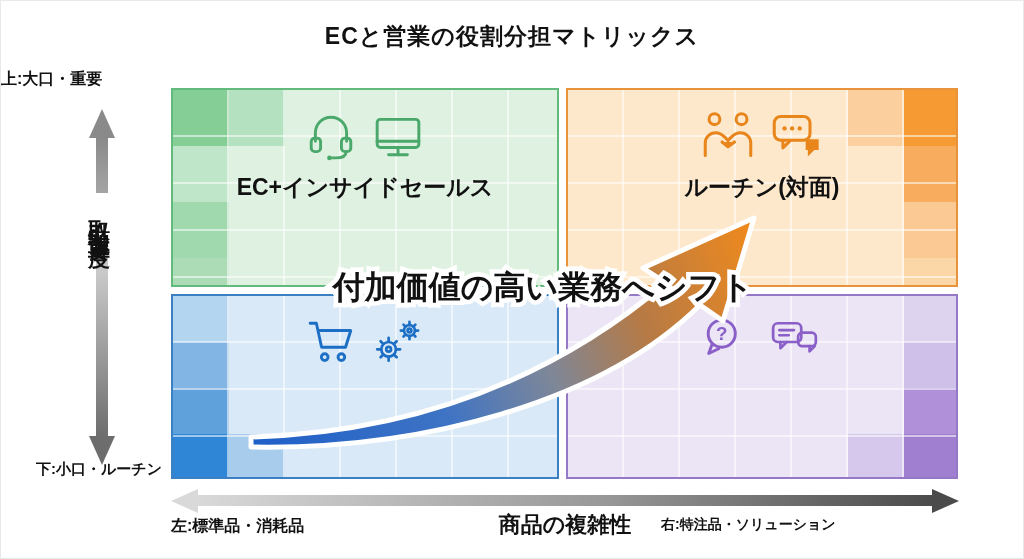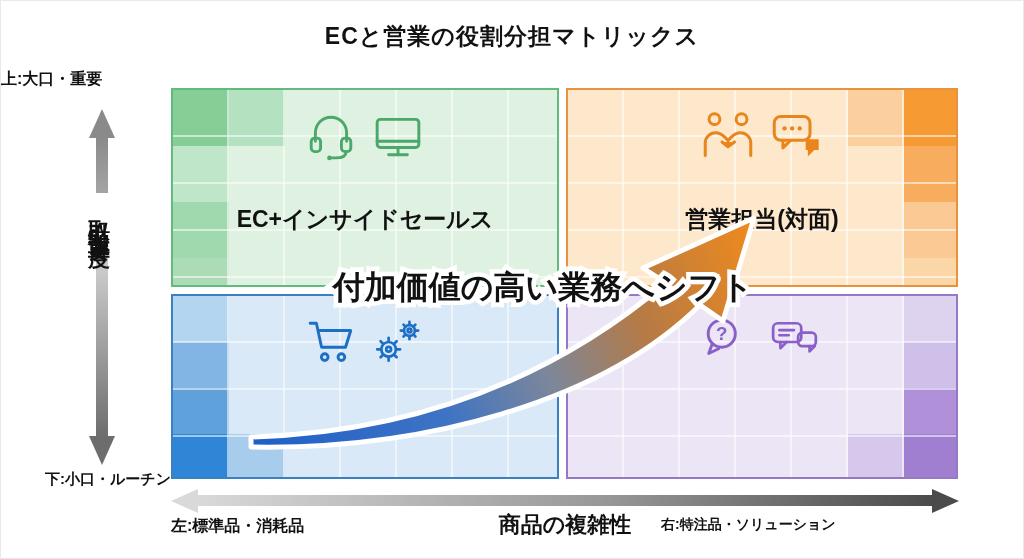--- a/index.html
+++ b/index.html
@@ -8,21 +8,21 @@
     background:#ffffff;color:#111;
     font-family:"Liberation Sans","DejaVu Sans",sans-serif;
     box-sizing:border-box;border:1px solid #e9e9e9;
   }
   .abs{position:absolute;}
   
   .title{top:20px;left:0;width:100%;text-align:center;
     font-size:23px;font-weight:bold;letter-spacing:1px;}
   
   .yaxis-top{top:68px;left:0;width:163px;text-align:left;font-size:16px;font-weight:bold;}
-  .yaxis-bottom{top:469px;left:0;width:161px;text-align:right;font-size:15px;font-weight:bold;margin-left:9px;}
+  .yaxis-bottom{top:459px;left:0;width:161px;text-align:right;font-size:15px;font-weight:bold;}
   .yarrow-shaft{left:95px;top:136px;width:12px;height:300px;
     background:linear-gradient(#8a8a8a,#c9c9c9 45%,#6d6d6d);}
   .yarrow-up{left:88px;top:108px;width:0;height:0;
     border-left:13px solid transparent;border-right:13px solid transparent;
     border-bottom:29px solid #8a8a8a;}
   .yarrow-down{left:88px;top:435px;width:0;height:0;
     border-left:13px solid transparent;border-right:13px solid transparent;
     border-top:29px solid #6d6d6d;}
   .ylabel{left:80px;top:192px;writing-mode:vertical-rl;text-orientation:upright;
     font-size:22px;font-weight:bold;background:#fff;padding:10px 3px;letter-spacing:4px;}
@@ -33,21 +33,21 @@
     display:flex;flex-direction:column;align-items:center;}
   .quad::after{content:"";position:absolute;inset:0;z-index:1;
     background-image:
       repeating-linear-gradient(to right,transparent 0 54px,rgba(255,255,255,.55) 54px 56px),
       repeating-linear-gradient(to bottom,transparent 0 45px,rgba(255,255,255,.55) 45px 47px);}
   .q-tl{background:#dff1e1;border-color:#62ba7c;}
   .q-tr{background:#fde8cc;border-color:#e8933c;}
   .q-bl{background:#d9e9f7;border-color:#3c80c4;}
   .q-br{background:#ebe5f5;border-color:#9579c7;}
   .p{position:absolute;z-index:0;}
-  .q-content{position:relative;z-index:2;display:flex;flex-direction:column;align-items:center;gap:32px;}
+  .q-content{position:relative;z-index:2;display:flex;flex-direction:column;align-items:center;}
   .q-icons{display:flex;gap:16px;margin-top:18px;align-items:center;height:56px;}
   .q-label{font-size:23px;font-weight:bold;margin-top:8px;white-space:nowrap;}
   
   .xarrow-shaft{left:196px;top:494px;width:736px;height:11px;
     background:linear-gradient(to right,#d9d9d9,#989898 55%,#4b4b4b);}
   .xarrow-left{left:170px;top:488px;width:0;height:0;
     border-top:12px solid transparent;border-bottom:12px solid transparent;
     border-right:27px solid #d9d9d9;}
   .xarrow-right{left:931px;top:488px;width:0;height:0;
     border-top:12px solid transparent;border-bottom:12px solid transparent;
@@ -120,21 +120,21 @@
         </svg>
         <svg class="icon-svg" width="52" height="52" viewBox="0 0 48 48" fill="none" stroke="#e8861c" stroke-width="2.8" stroke-linecap="round" stroke-linejoin="round">
           <rect x="3" y="6" width="33" height="22" rx="6"></rect>
           <path d="M11 28v7l7-7"></path>
           <circle cx="12.5" cy="17" r="2" fill="#e8861c" stroke="none"></circle>
           <circle cx="19.5" cy="17" r="2" fill="#e8861c" stroke="none"></circle>
           <circle cx="26.5" cy="17" r="2" fill="#e8861c" stroke="none"></circle>
           <path d="M32 27h12v10h-4l-6 6v-6h-2z" fill="#e8861c" stroke="none"></path>
         </svg>
       </div>
-      <div class="q-label">営業担当(対面)</div>
+      <div class="q-label">ルーチン(対面)</div>
     </div>
   </div>
 
   <div class="quad q-bl">
     <div>
       <div class="p" style="left:0;top:0;width:56px;height:46px;background:#b3d5ef;"></div>
       <div class="p" style="left:0;top:46px;width:56px;height:46px;background:#82b5e4;"></div>
       <div class="p" style="left:0;top:92px;width:56px;height:46px;background:#5fa1db;"></div>
       <div class="p" style="left:0;top:138px;width:56px;height:47px;background:#2f86d6;"></div>
       <div class="p" style="left:56px;top:138px;width:56px;height:47px;background:#a8cdec;"></div>

